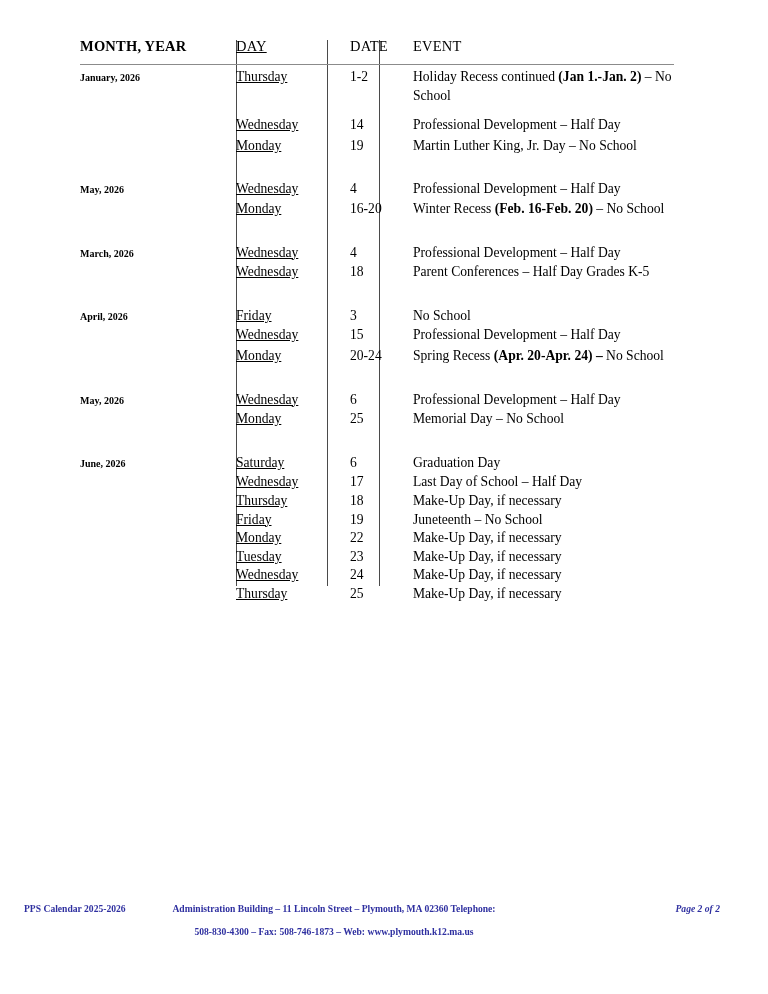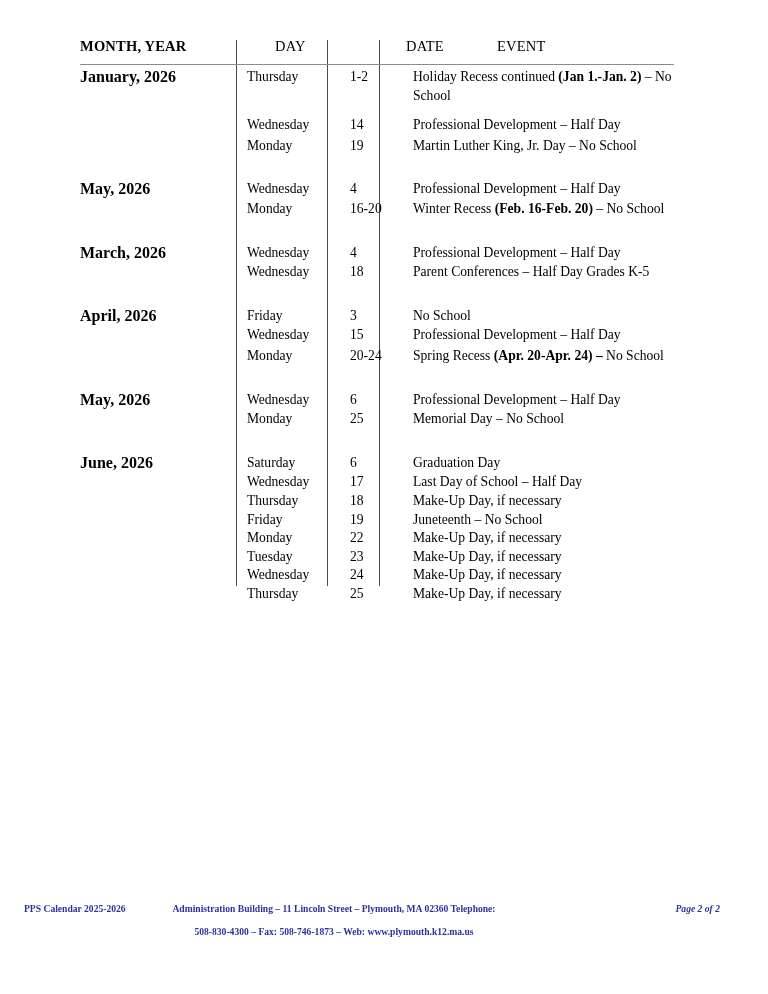--- a/index.html
+++ b/index.html
@@ -39,22 +39,22 @@
 
   .col-month {
     width: 156px;
     flex: 0 0 156px;
     padding-right: 4px;
     box-sizing: border-box;
   }
   .col-day {
     width: 91px;
     flex: 0 0 91px;
-    padding-left: 11px;
     box-sizing: border-box;
+    text-decoration: underline;
   }
   .col-date {
     width: 52px;
     flex: 0 0 52px;
     padding-left: 10px;
     box-sizing: border-box;
     margin-left: 13px;
   }
   .col-event {
     flex: 1 1 auto;
@@ -62,21 +62,20 @@
     box-sizing: border-box;
   }
 
   
   .header-row {
     font-weight: bold;
     font-size: 14.5px;
     line-height: 20px;
     letter-spacing: 0.2px;
     height: 22px;
-    gap: 28px;
   }
   .header-rule {
     position: absolute;
     left: 0px;
     top: 28px;
     width: 594px;
     height: 1px;
     background: #8b8b8b;
     z-index: 3;
   }
@@ -98,21 +97,21 @@
   .body-rows {
     position: relative;
     margin-top: 10px;
   }
   .cal-row.data {
     font-size: 13.6px;
     line-height: 18.6px;
   }
   .col-month .month-label {
     font-weight: bold;
-    font-size: 16px;
+    font-size: 10px;
     white-space: nowrap;
   }
   .col-day, .col-date, .col-event {
     font-weight: normal;
   }
   .col-event b { font-weight: bold; }
 
   
   .gap-month { margin-top: 25px; }
   .gap-sub   { margin-top: 11px; }

